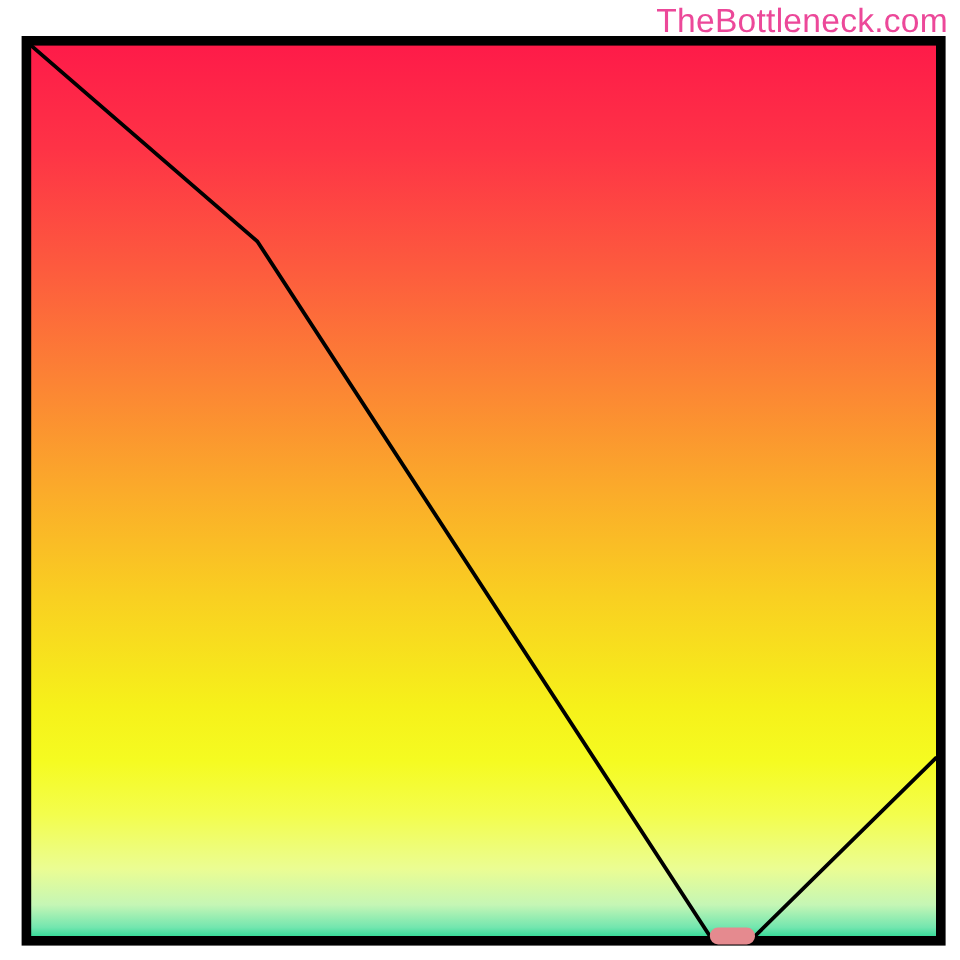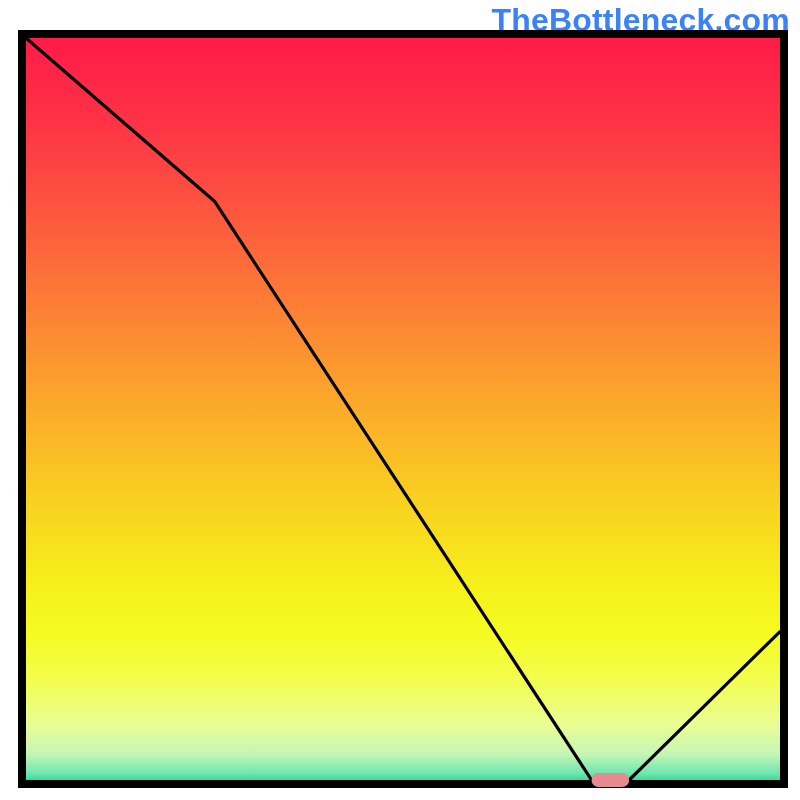--- a/index.html
+++ b/index.html
@@ -12,23 +12,23 @@
   }
   .stage {
     position: relative;
     width: 800px;
     height: 800px;
   }
   .watermark {
     position: absolute;
     top: 2px;
     right: 10px;
-    font-size: 32px;
-    font-weight: 700;
-    color: #3b82f6;
+    font-size: 28px;
+    font-weight: 400;
+    color: #ec4899;
     letter-spacing: 0.2px;
     user-select: none;
   }
   svg {
     position: absolute;
     left: 0;
     top: 0;
   }
 </style>
 </head>

